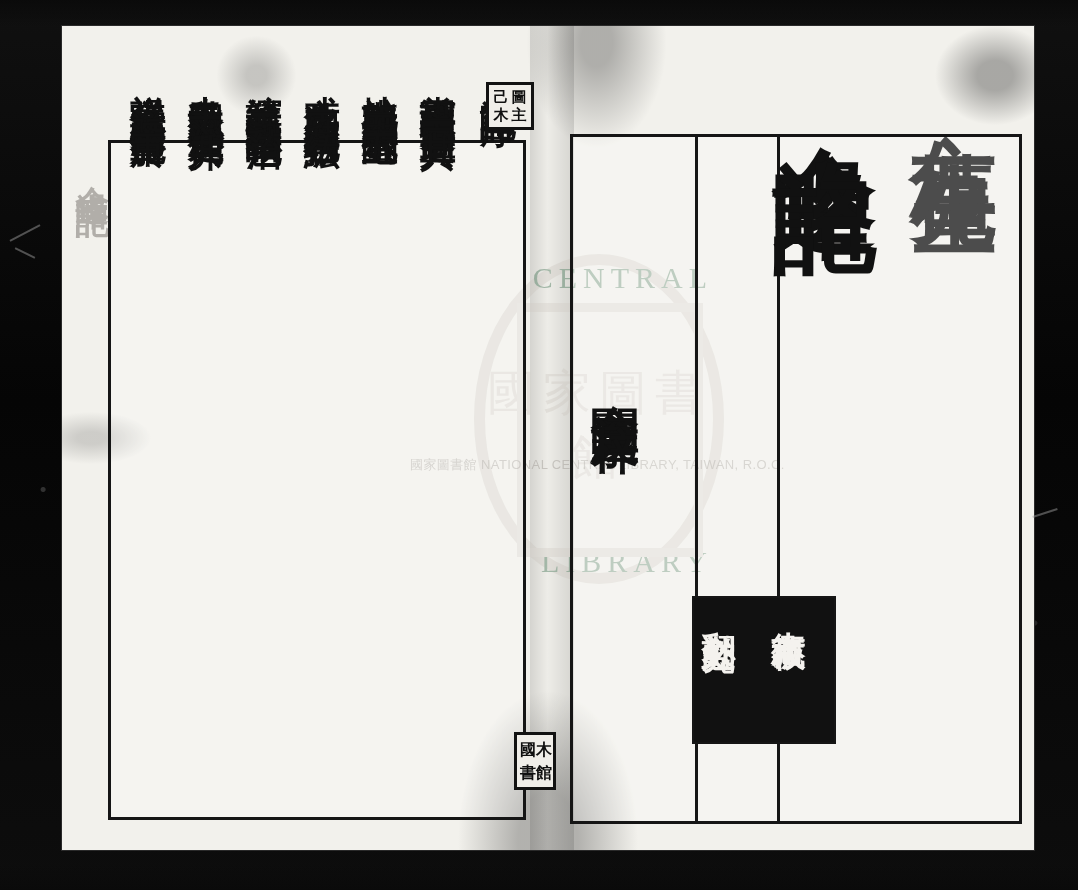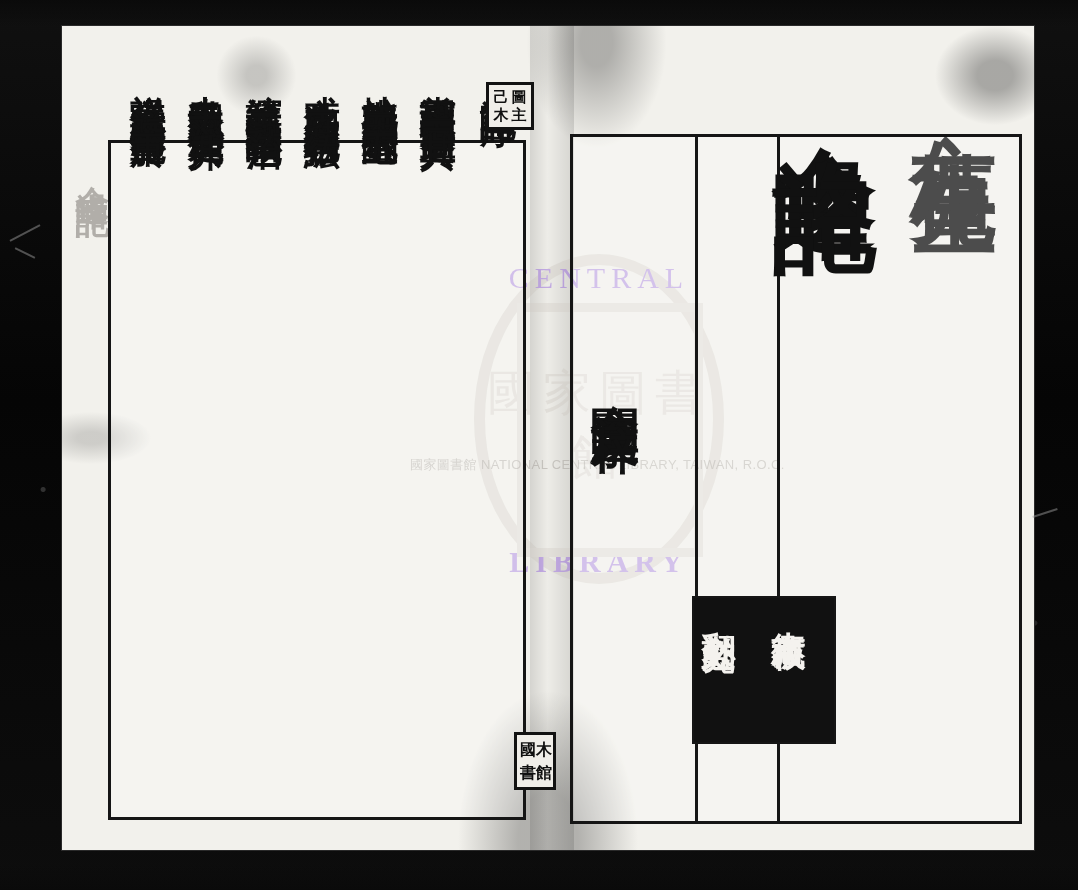--- a/index.html
+++ b/index.html
@@ -104,28 +104,28 @@
     left: 32px;
     top: 38px;
     width: 186px;
     height: 254px;
     border: 9px solid #cfc9c2;
     box-sizing: border-box;
   }
   .wm-arc-text {
     position: absolute;
     width: 100%;
-    text-align: center;
-    color: #6d28d9;
+    text-align: right;
+    color: #14532d;
     font-size: 30px;
     letter-spacing: 6px;
     font-family: "Liberation Serif", serif;
   }
   .wm-arc-top { top: -4px; }
-  .wm-arc-bottom { bottom: -6px; font-weight: bold; }
+  .wm-arc-bottom { bottom: -6px; }
   .wm-cjk {
     position: absolute;
     left: 0; right: 0;
     top: 96px;
     text-align: center;
     color: #c9c3bc;
     font-size: 48px;
     letter-spacing: 8px;
     font-family: Liberation Mono, monospace;
   }

